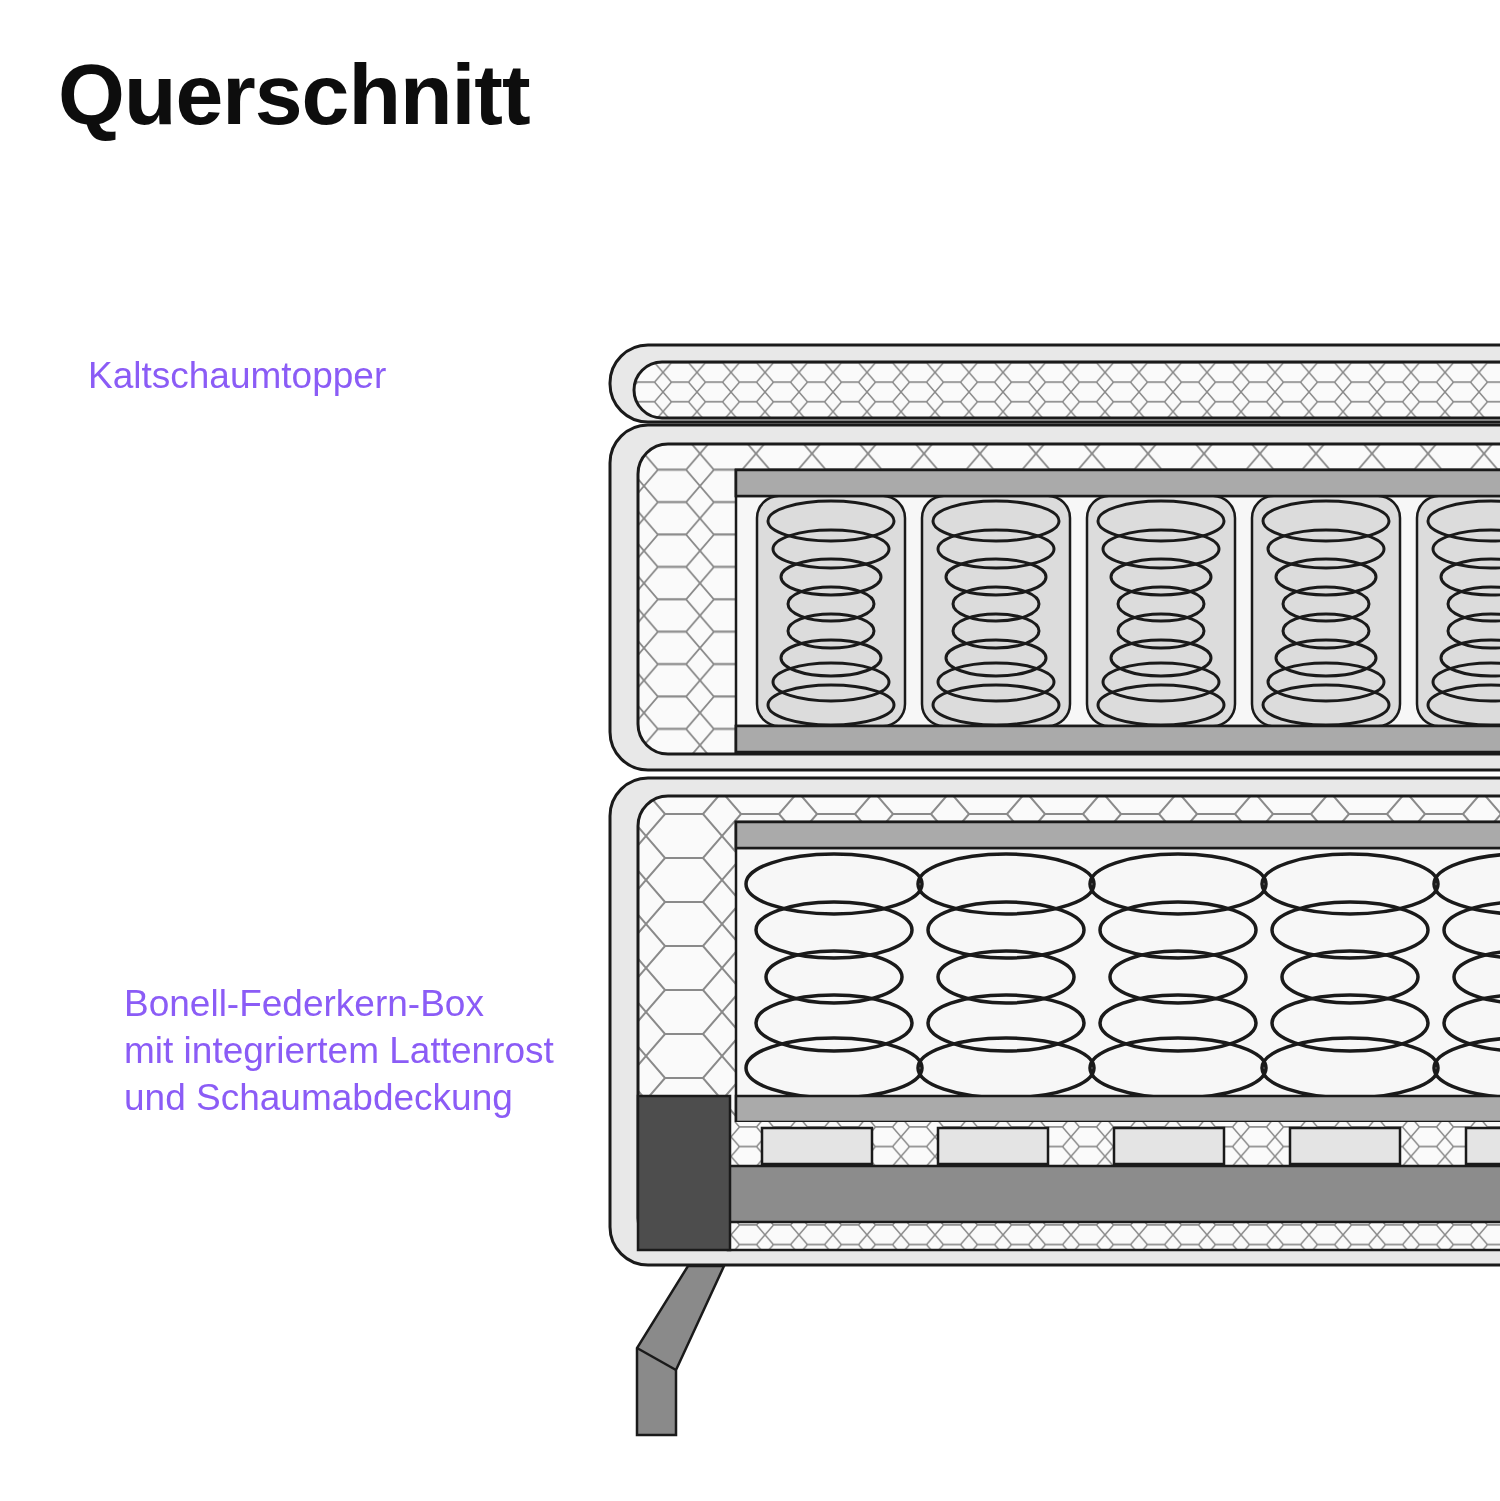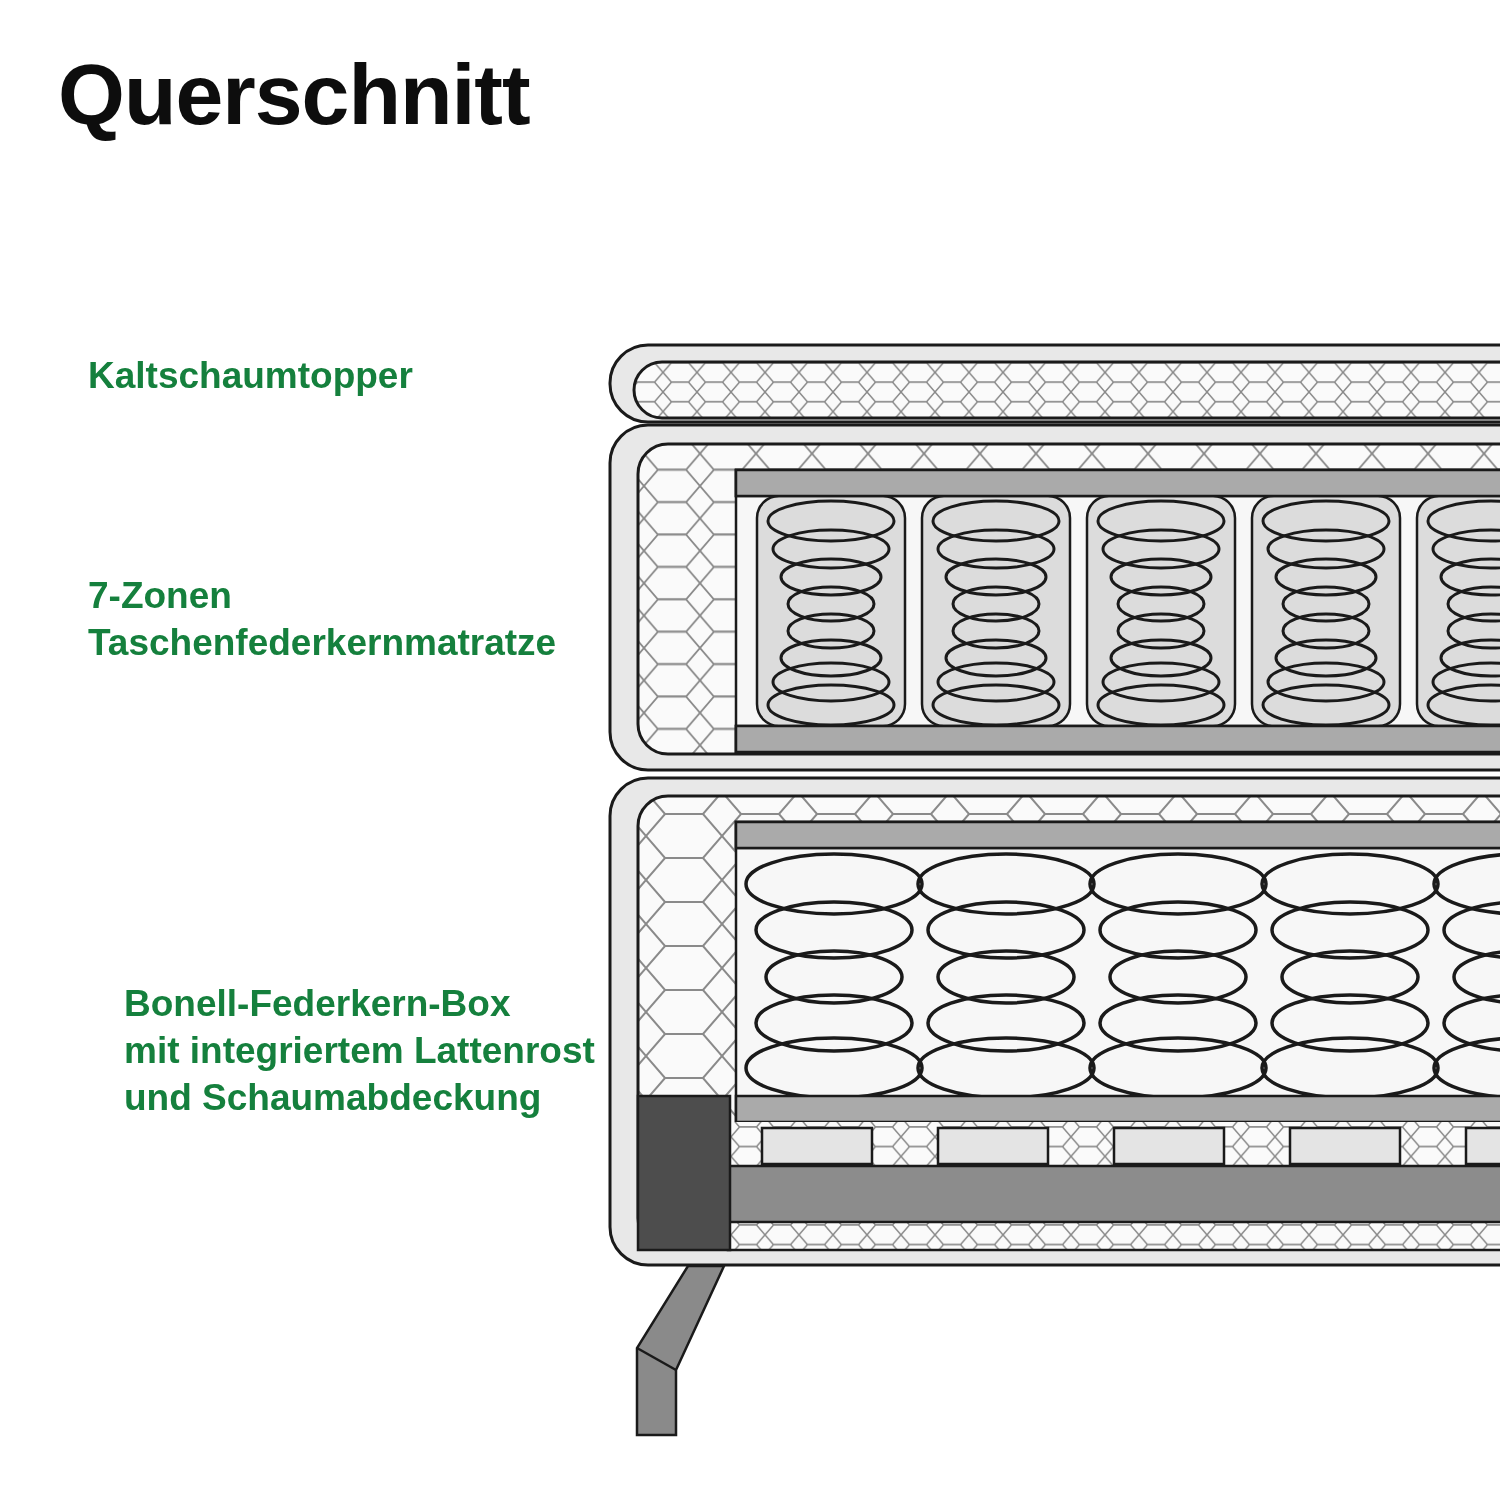--- a/index.html
+++ b/index.html
@@ -15,22 +15,22 @@
   .title{
     position:absolute;left:58px;top:46px;
     font-size:86px;line-height:96px;
     font-weight:700;color:#0d0d0d;
     letter-spacing:-1px;
     font-stretch:condensed;
     white-space:nowrap;
   }
   .label{
     position:absolute;
-    color:#15803d;
-    font-weight:700;
+    color:#8b5cf6;
+    font-weight:400;
     font-size:37px;
     line-height:47px;
     white-space:pre-line;
   }
   #lbl-topper{left:88px;top:352px;}
   #lbl-mattress{left:88px;top:572px;}
   #lbl-box{left:88px;top:980px;margin-left:36px;}
 </style>
 </head>
 <body>
@@ -273,20 +273,18 @@
     <g>
       <path d="M 688,1266 L 724,1266 L 676,1370 L 676,1435 L 637,1435 L 637,1348 Z" fill="#8a8a8a" stroke="#1a1a1a" stroke-width="2.5"></path>
       <path d="M 637,1348 L 676,1370" fill="none" stroke="#1a1a1a" stroke-width="2.5"></path>
     </g>
   </svg>
 
   <div class="title">Querschnitt</div>
 
   <div class="label" id="lbl-topper">Kaltschaumtopper</div>
 
-  <div class="label" id="lbl-mattress">7-Zonen
-Taschenfederkernmatratze</div>
 
   <div class="label" id="lbl-box">Bonell-Federkern-Box
 mit integriertem Lattenrost
 und Schaumabdeckung</div>
 
 </div>
 
 </body></html>

